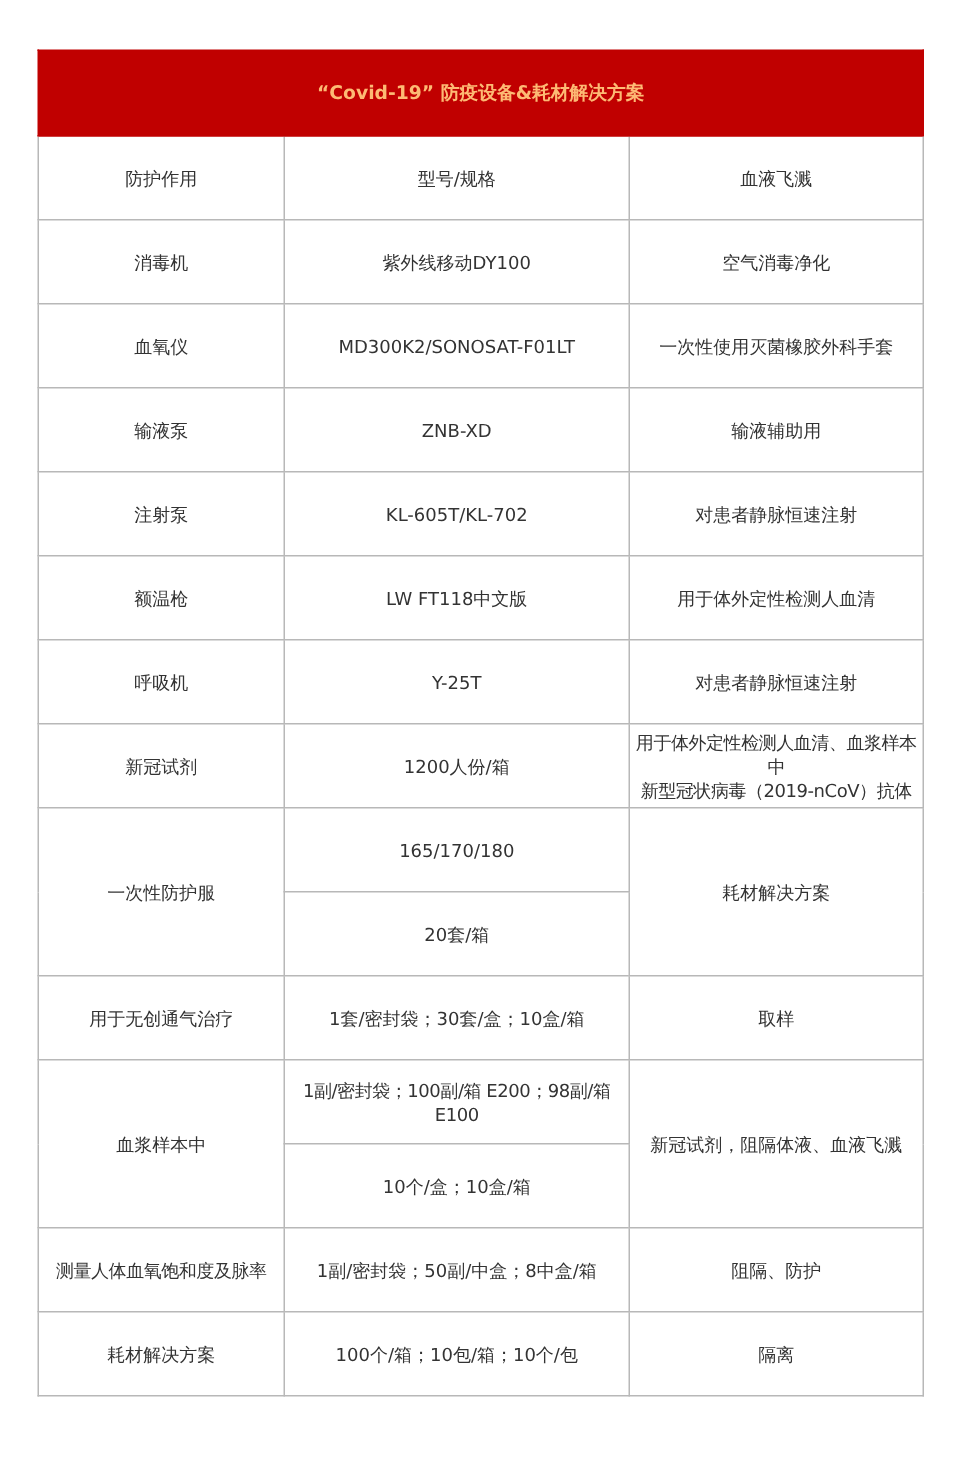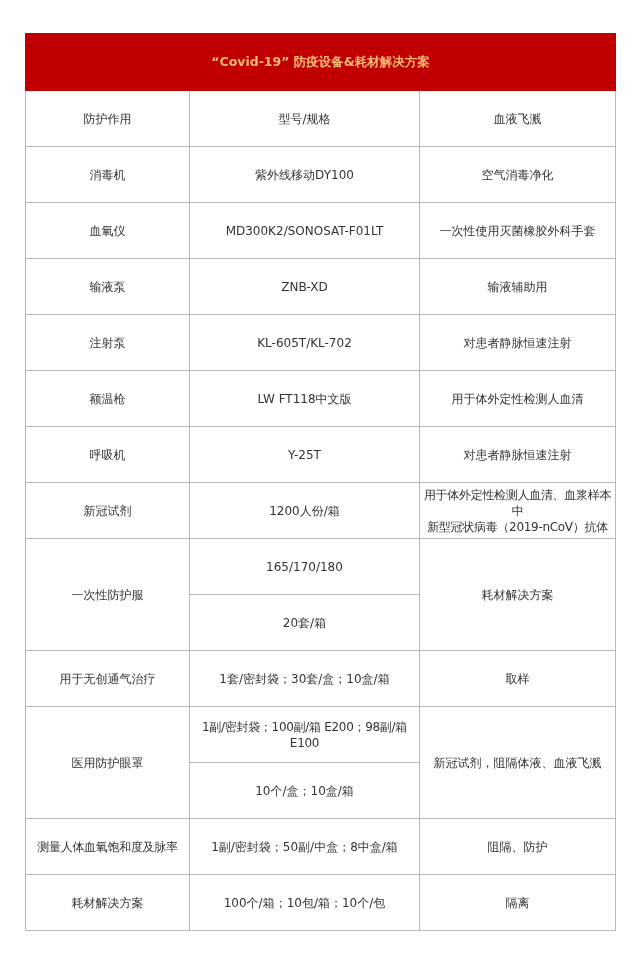--- a/index.html
+++ b/index.html
@@ -78,21 +78,21 @@
   </tr>
   <tr>
     <td class="sub">20套/箱</td>
   </tr>
   <tr>
     <td>用于无创通气治疗</td>
     <td>1套/密封袋；30套/盒；10盒/箱</td>
     <td>取样</td>
   </tr>
   <tr>
-    <td rowspan="2">医用防护眼罩</td>
+    <td rowspan="2">血浆样本中</td>
     <td class="sub small">1副/密封袋；100副/箱 E200；98副/箱 E100</td>
     <td rowspan="2">新冠试剂，阻隔体液、血液飞溅</td>
   </tr>
   <tr>
     <td class="sub">10个/盒；10盒/箱</td>
   </tr>
   <tr>
     <td class="small">测量人体血氧饱和度及脉率</td>
     <td>1副/密封袋；50副/中盒；8中盒/箱</td>
     <td>阻隔、防护</td>

